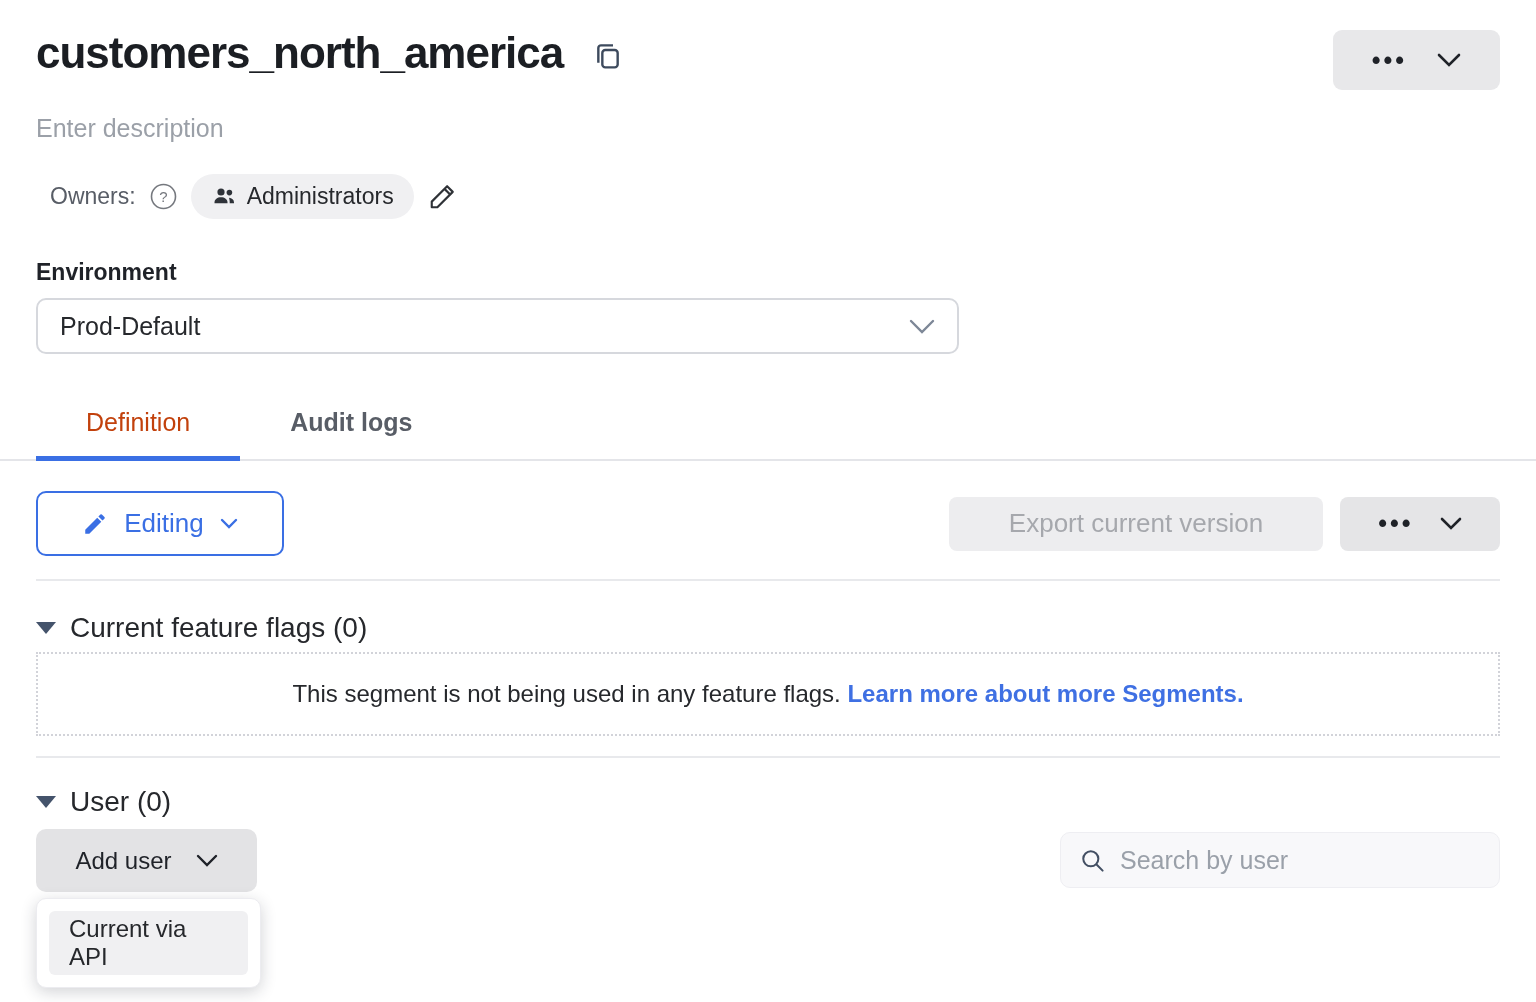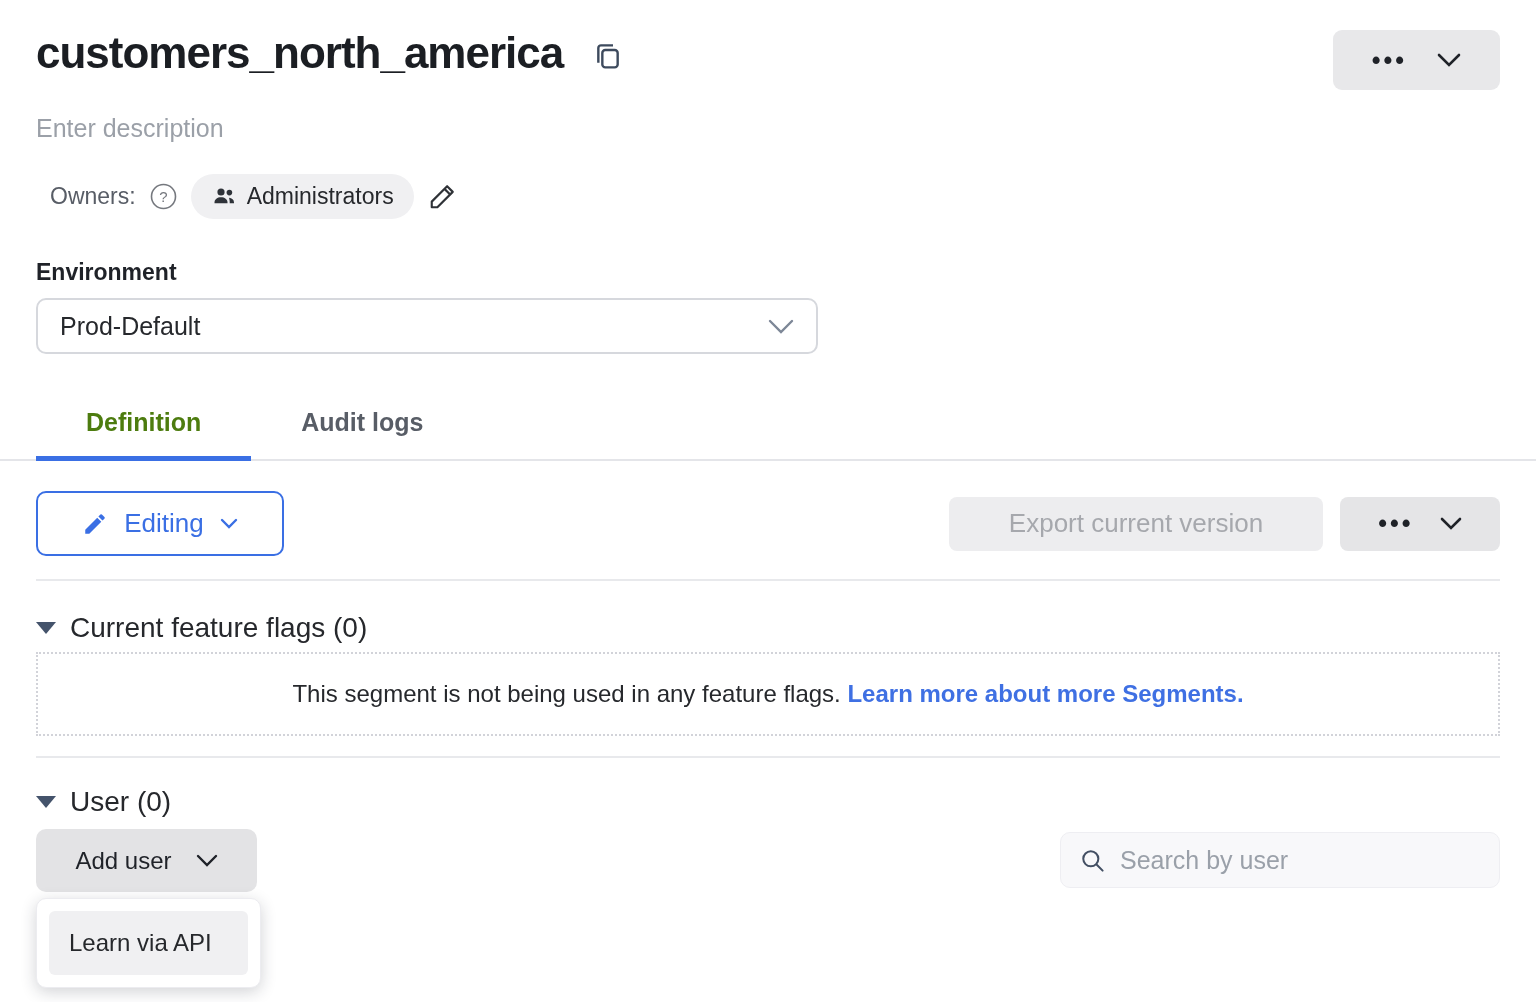--- a/index.html
+++ b/index.html
@@ -23,28 +23,28 @@
   .meta-left > * { margin-right:26px; }
   .meta-right > * { margin-left:14px; }
   .vsep { width:2px; height:44px; background:#4b4f57; }
   .meta-text { font-size:23px; color:#585d66; white-space:nowrap; }
   .pill { background:#f0f0f2; border-radius:999px; padding:9px 20px; font-size:23px; color:#26282c;
     display:inline-flex; align-items:center; gap:10px; white-space:nowrap; }
   .icon-btn { background:none; border:none; cursor:pointer; display:inline-flex; align-items:center; }
 
   
   .env-label { margin-top:40px; font-size:23px; font-weight:700; color:#1f2228; }
-  .env-select { margin-top:12px; width:782px; height:56px; border:2px solid #d6d8dd; border-radius:10px;
+  .env-select { margin-top:12px; width:923px; height:56px; border:2px solid #d6d8dd; border-radius:10px;
     display:flex; align-items:center; justify-content:space-between; padding:0 22px; cursor:pointer; background:#fff; }
   .env-select .val { font-size:25px; color:#26282c; }
 
   
   .tabs { margin:42px -36px 0 -36px; padding:0 36px; border-bottom:2px solid #e4e5e9; display:flex; }
   .tab { position:relative; padding:12px 50px 22px 50px; font-size:25px; font-weight:600; color:#585d66; cursor:pointer; }
-  .tab.active { color:#4d7c0f; font-weight:700; }
+  .tab.active { color:#c2410c; font-weight:400; }
   .tab.active::after { content:""; position:absolute; left:0; right:0; bottom:-2px; height:5px; background:#3a6fe4; }
 
   
   .toolbar { margin-top:30px; display:flex; align-items:center; }
   .editing-btn { width:248px; height:65px; border:2px solid #3a6fe4; border-radius:10px; background:#fff;
     display:flex; align-items:center; justify-content:center; gap:16px; cursor:pointer; }
   .editing-btn .lbl { font-size:26px; color:#3a6fe4; font-weight:500; }
   .toolbar .spacer { flex:1; }
   .export-btn { width:374px; height:54px; background:#ededef; border:none; border-radius:8px;
     font-size:26px; font-weight:500; color:#a6a8ad; cursor:default;margin-left:32px; }
@@ -192,21 +192,21 @@
 
   <div class="user-row">
     <button class="adduser-btn">
       <span class="lbl">Add user</span>
       <svg width="22" height="13" viewBox="0 0 22 13" fill="none" stroke="#1f2228" stroke-width="2.4" stroke-linecap="round">
           <path d="M2 2 L11 11 L20 2"></path>
         </svg>
     </button>
 
     <div class="dropdown">
-      <div class="menu-item">Learn via API</div>
+      <div class="menu-item">Current via API</div>
     </div>
 
     <div class="search-box">
       <svg width="27" height="27" viewBox="0 0 24 24" fill="none" stroke="#434f63" stroke-width="1.8" stroke-linecap="round">
         <circle cx="10.5" cy="10.5" r="6.7"></circle>
           <path d="M15.6 15.6 L21 21"></path>
       </svg>
       <input type="text" placeholder="Search by user" style="">
     </div>
   </div>

